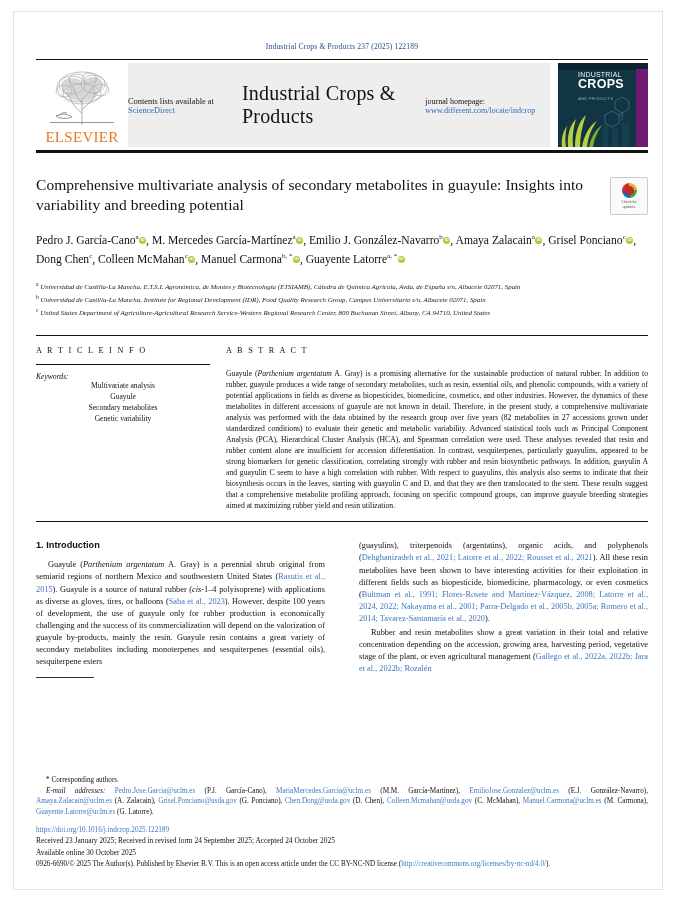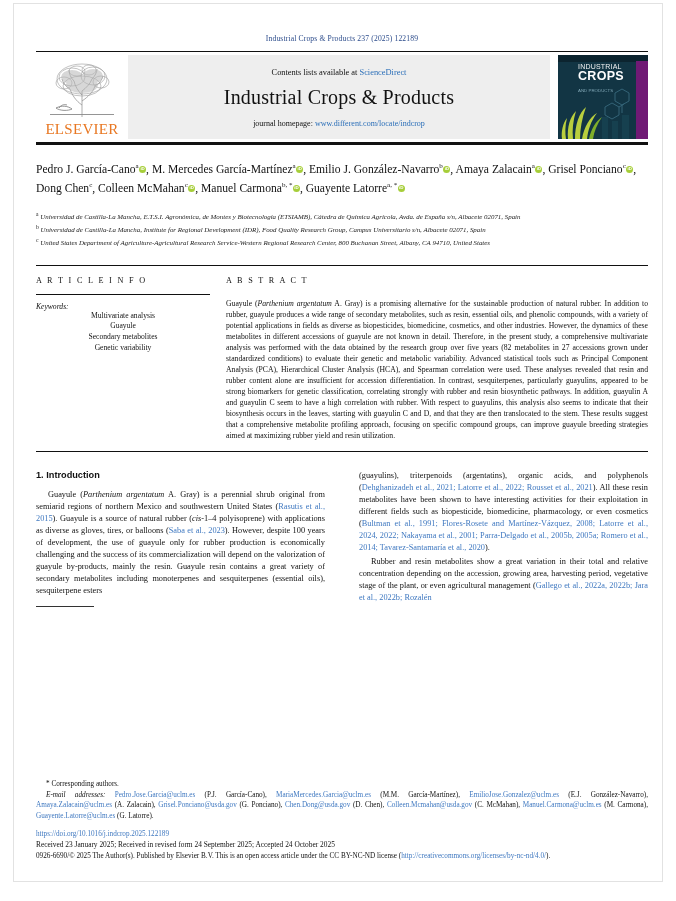--- a/index.html
+++ b/index.html
@@ -15,21 +15,21 @@
     height: 901px;
     background: #ffffff;
     position: relative;
     overflow: hidden;
     box-sizing: border-box;
     margin: 0 auto;
   }
   .sheet {
     position: absolute;
     left: 14px;
-    top: 4px;
+    top: 12px;
     width: 648px;
     height: 877px;
     background: #fff;
     box-shadow: 0 0 0 1px #e2e2e2;
     box-sizing: border-box;
   }
   .inner {
     position: absolute;
     left: 22px;
     top: 30px;
@@ -72,21 +72,21 @@
     font-size: 15px;
     letter-spacing: .3px;
     color: #e87722;
     line-height: 1;
     margin-top: 1px;
   }
   .masthead-center {
     flex: 1 1 auto;
     background: #eeeeee;
     display: flex;
-    flex-direction: column;
+    flex-direction: row;
     align-items: center;
     justify-content: center;
     padding: 5px 0 4px;
     box-sizing: border-box;
   }
   .contents-line {
     font-size: 8.4px;
     color: #111;
   }
   .contents-line .sd {
@@ -451,20 +451,30 @@
           <div class="cover-title">
             <span>INDUSTRIAL</span>
             <b>CROPS</b>
           </div>
           <div class="cover-sub">AND PRODUCTS</div>
         </div>
       </div>
 
       <div class="rule-black"></div>
 
+      <div class="title-wrap">
+        <h1 class="paper-title">Comprehensive multivariate analysis of secondary metabolites in guayule: Insights into variability and breeding potential</h1>
+        <div class="crossmark">
+          <div class="cm-ring"></div>
+          <div class="cm-text">
+            <span>Check for</span><br>
+            <span>updates</span>
+          </div>
+        </div>
+      </div>
 
       <div class="authors">
         <span><span>Pedro J. García-Cano</span><sup class="aff">a</sup><span class="orcid"></span><span>, </span></span><span><span>M. Mercedes García-Martínez</span><sup class="aff">a</sup><span class="orcid"></span><span>, </span></span><span><span>Emilio J. González-Navarro</span><sup class="aff">b</sup><span class="orcid"></span><span>, </span></span><span><span>Amaya Zalacain</span><sup class="aff">a</sup><span class="orcid"></span><span>, </span></span><span><span>Grisel Ponciano</span><sup class="aff">c</sup><span class="orcid"></span><span>, </span></span><span><span>Dong Chen</span><sup class="aff">c</sup><span>, </span></span><span><span>Colleen McMahan</span><sup class="aff">c</sup><span class="orcid"></span><span>, </span></span><span><span>Manuel Carmona</span><sup class="aff">b, *</sup><span class="orcid"></span><span>, </span></span><span><span>Guayente Latorre</span><sup class="aff">a, *</sup><span class="orcid"></span></span>
       </div>
 
       <div class="affils">
         <div><sup>a</sup> <span>Universidad de Castilla-La Mancha, E.T.S.I. Agronómica, de Montes y Biotecnología (ETSIAMB), Cátedra de Química Agrícola, Avda. de España s/n, Albacete 02071, Spain</span></div>
         <div><sup>b</sup> <span>Universidad de Castilla-La Mancha, Institute for Regional Development (IDR), Food Quality Research Group, Campus Universitario s/n, Albacete 02071, Spain</span></div>
         <div><sup>c</sup> <span>United States Department of Agriculture-Agricultural Research Service-Western Regional Research Center, 800 Buchanan Street, Albany, CA 94710, United States</span></div>
       </div>
@@ -500,17 +510,18 @@
         </div>
       </div>
 
     </div>
 
     <div class="footer-block">
       <div class="fn" style="padding-left:10px">* Corresponding authors.</div>
       <div class="fn" id="email-note"><i class="lead">E-mail addresses: </i><span class="mail">Pedro.Jose.Garcia@uclm.es</span><span> (P.J. García-Cano), </span><span class="mail">MariaMercedes.Garcia@uclm.es</span><span> (M.M. García-Martínez), </span><span class="mail">EmilioJose.Gonzalez@uclm.es</span><span> (E.J. González-Navarro), </span><span class="mail">Amaya.Zalacain@uclm.es</span><span> (A. Zalacain), </span><span class="mail">Grisel.Ponciano@usda.gov</span><span> (G. Ponciano), </span><span class="mail">Chen.Dong@usda.gov</span><span> (D. Chen), </span><span class="mail">Colleen.Mcmahan@usda.gov</span><span> (C. McMahan), </span><span class="mail">Manuel.Carmona@uclm.es</span><span> (M. Carmona), </span><span class="mail">Guayente.Latorre@uclm.es</span><span> (G. Latorre).</span></div>
       <div class="doi-line">https://doi.org/10.1016/j.indcrop.2025.122189</div>
       <div class="hist">Received 23 January 2025; Received in revised form 24 September 2025; Accepted 24 October 2025</div>
+      <div class="hist">Available online 30 October 2025</div>
       <div class="license" id="license-note"><span>0926-6690/© 2025 The Author(s). Published by Elsevier B.V. This is an open access article under the CC BY-NC-ND license (</span><span class="l" style="color: rgb(63, 120, 192);">http://creativecommons.org/licenses/by-nc-nd/4.0/</span><span>).</span></div>
     </div>
 
   </div>
 </div>
 
 </body></html>

